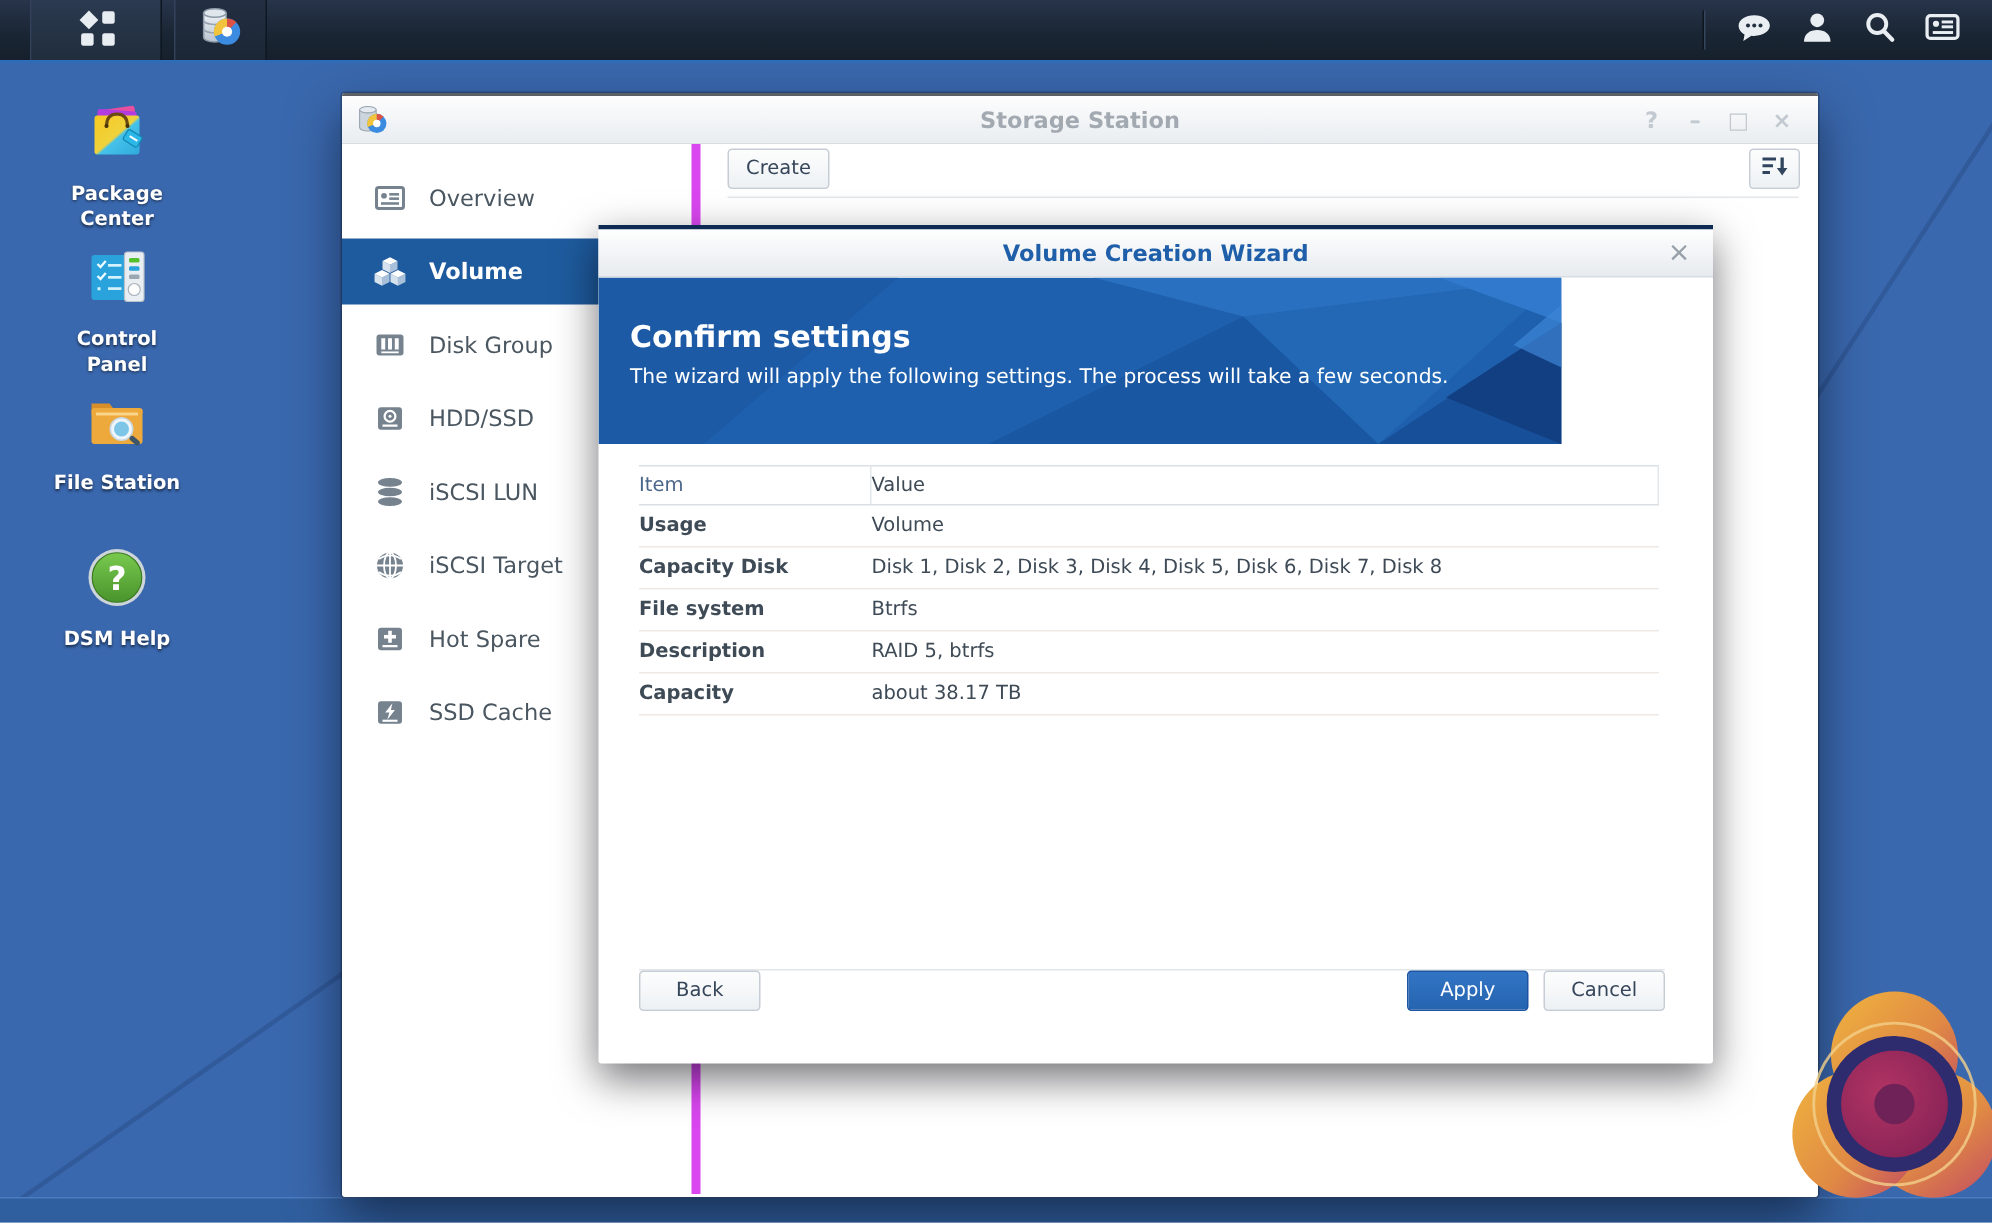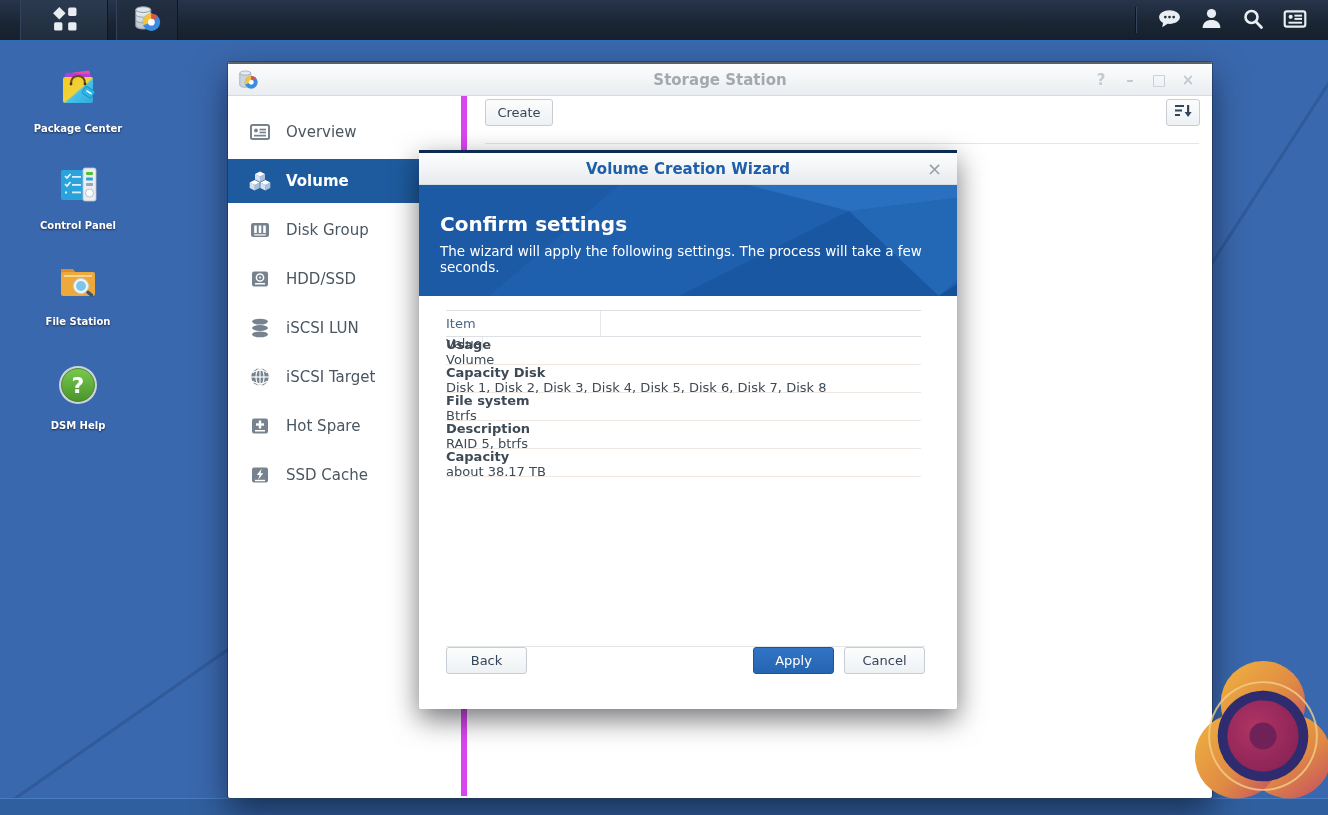--- a/index.html
+++ b/index.html
@@ -21,21 +21,21 @@
   .tb-group { display:flex; align-items:stretch; }
   .tb-btn { display:flex; align-items:center; justify-content:center; cursor:pointer; }
   .tb-menu-btn { width:88px; background:linear-gradient(#2b3a50,#202d3d); border-left:1px solid #33415a; border-right:1px solid #0e1621; margin-left:20px; }
   .tb-app-btn { width:62px; background:linear-gradient(#232f42,#1b2735); border-right:1px solid #0e1621; border-left:1px solid #33415a; margin-left:8px; }
   .tb-right { margin-left:auto; display:flex; align-items:center; gap:4px; padding-right:14px; }
   .tb-sep { width:1px; height:26px; background:#0d151f; box-shadow:1px 0 0 #35455c; margin:0 10px; }
   .tb-icon-btn { width:38px; height:42px; display:flex; align-items:center; justify-content:center; cursor:pointer; }
 
   
   .desk-icon { position:absolute; left:22px; width:112px; display:flex; flex-direction:column; align-items:center; cursor:pointer; }
-  .desk-icon .dlabel { margin-top:7px; color:#fff; font-weight:bold; font-size:10px; line-height:17px; text-align:center; text-shadow:0 1px 2px rgba(0,0,0,.6); max-width:96px; }
+  .desk-icon .dlabel { margin-top:7px; color:#fff; font-weight:bold; font-size:13px; line-height:17px; text-align:center; text-shadow:0 1px 2px rgba(0,0,0,.6); max-width:96px; }
 
   
   .app-window { position:absolute; left:228px; top:62px; width:984px; height:736px; background:#fff;
                 border-radius:2px; box-shadow:0 14px 34px rgba(0,0,10,.5), 0 0 0 1px rgba(0,0,0,.25); z-index:10; }
   .win-titlebar { height:34px; background:linear-gradient(#fdfdfd,#e9edf1); border-bottom:1px solid #d7dce1;
                   display:flex; align-items:center; position:relative; border-radius:2px 2px 0 0; border-top:2px solid #5c6165;}
   .win-title { position:absolute; left:0; right:0; text-align:center; font-weight:bold; font-size:15px; color:#a2a9b1; pointer-events:none; }
   .win-appicon { margin-left:9px; display:flex; }
   .win-controls { margin-left:auto; display:flex; align-items:center; gap:9px; padding-right:14px; z-index:2; }
   .win-ctrl { color:#c3c9d0; font-size:15px; font-weight:bold; width:20px; text-align:center; cursor:pointer; line-height:18px;}
@@ -44,44 +44,44 @@
   
   .sidebar { width:239px; border-right:6px solid #d946ef; padding-top:14px; background:#fff; }
   .side-item { height:44px; margin-bottom:5px; display:flex; align-items:center; padding-left:21px; gap:15px;
                color:#4a5660; font-size:15px; cursor:pointer; }
   .side-item .sicon { color:#76838f; display:flex; width:22px; justify-content:center; }
   .side-item.selected { background:#1e5b9e; color:#fff; font-weight:bold; }
   .side-item.selected .sicon { color:#fff; }
 
   
   .main-area { flex:1; position:relative; }
-  .toolbar { height:48px; position:relative; }
+  .toolbar { height:36px; position:relative; }
   .toolbar::after { content:''; position:absolute; left:18px; right:13px; bottom:0; border-bottom:1px solid #e3e7ea; }
   .btn { display:inline-flex; align-items:center; justify-content:center; height:27px;
          background:linear-gradient(#fdfdfd,#edf1f4); border:1px solid #c6cdd5; border-radius:3px;
          color:#36465a; font-size:13px; cursor:pointer; font-family:inherit; }
   .create-btn { position:absolute; left:18px; top:3px; width:68px; }
   .sort-btn { position:absolute; right:12px; top:3px; width:34px; }
 
   
-  .dialog { position:absolute; left:419px; top:150px; width:538px; height:559px; background:#fff; z-index:20;
+  .dialog { position:absolute; left:399px; top:150px; width:743px; height:559px; background:#fff; z-index:20;
             box-shadow:0 10px 28px rgba(0,0,10,.55); border-radius:0 0 2px 2px; }
   .dlg-topstrip { height:3px; background:#0d2a52; }
   .dlg-titlebar { height:32px; background:linear-gradient(#fefefe,#e7ebef); border-bottom:1px solid #d8dde2;
                   position:relative; display:flex; align-items:center; }
   .dlg-title { position:absolute; left:0; right:0; text-align:center; color:#1f5fa9; font-weight:bold; font-size:15px; }
   .dlg-close { margin-left:auto; padding-right:15px; color:#97a0a9; font-size:18px; cursor:pointer; z-index:2; line-height:1; }
   .dlg-banner { height:111px; position:relative; overflow:hidden; }
   .dlg-banner svg.facets { position:absolute; inset:0; }
   .banner-text { position:absolute; left:21px; top:27px; color:#fff; }
   .banner-h { font-size:20px; font-weight:bold; margin-bottom:7px; }
   .banner-sub { font-size:13.5px; }
 
   .dlg-table { position:absolute; left:27px; right:36px; top:160px; }
-  .trow { display:flex; height:28px; align-items:flex-start; border-bottom:1px solid #f0e9e3;flex-direction:column; }
+  .trow { display:flex; height:28px; align-items:center; border-bottom:1px solid #f0e9e3; }
   .trow.thead { height:27px; border-top:1px solid #dcdfe3; border-bottom:1px solid #dcdfe3; color:#4a678a; }
   .trow.thead .tcol-v { border-right:1px solid #e4e7ea; height:100%; display:flex; align-items:center; }
   .tcol-i { width:155px; flex:none; }
   .tcol-v { flex:1; }
   .trow .tcol-i { font-weight:bold; color:#3e4a56; }
   .trow .tcol-v { color:#3e4a56; }
   .trow.thead .tcol-i { font-weight:normal; color:#4a678a; border-right:1px solid #e4e7ea; height:100%; display:flex; align-items:center; }
 
   .dlg-footer { position:absolute; left:27px; right:32px; bottom:35px; border-top:1px solid #e3e6e9; 
                 display:flex; align-items:center; }

